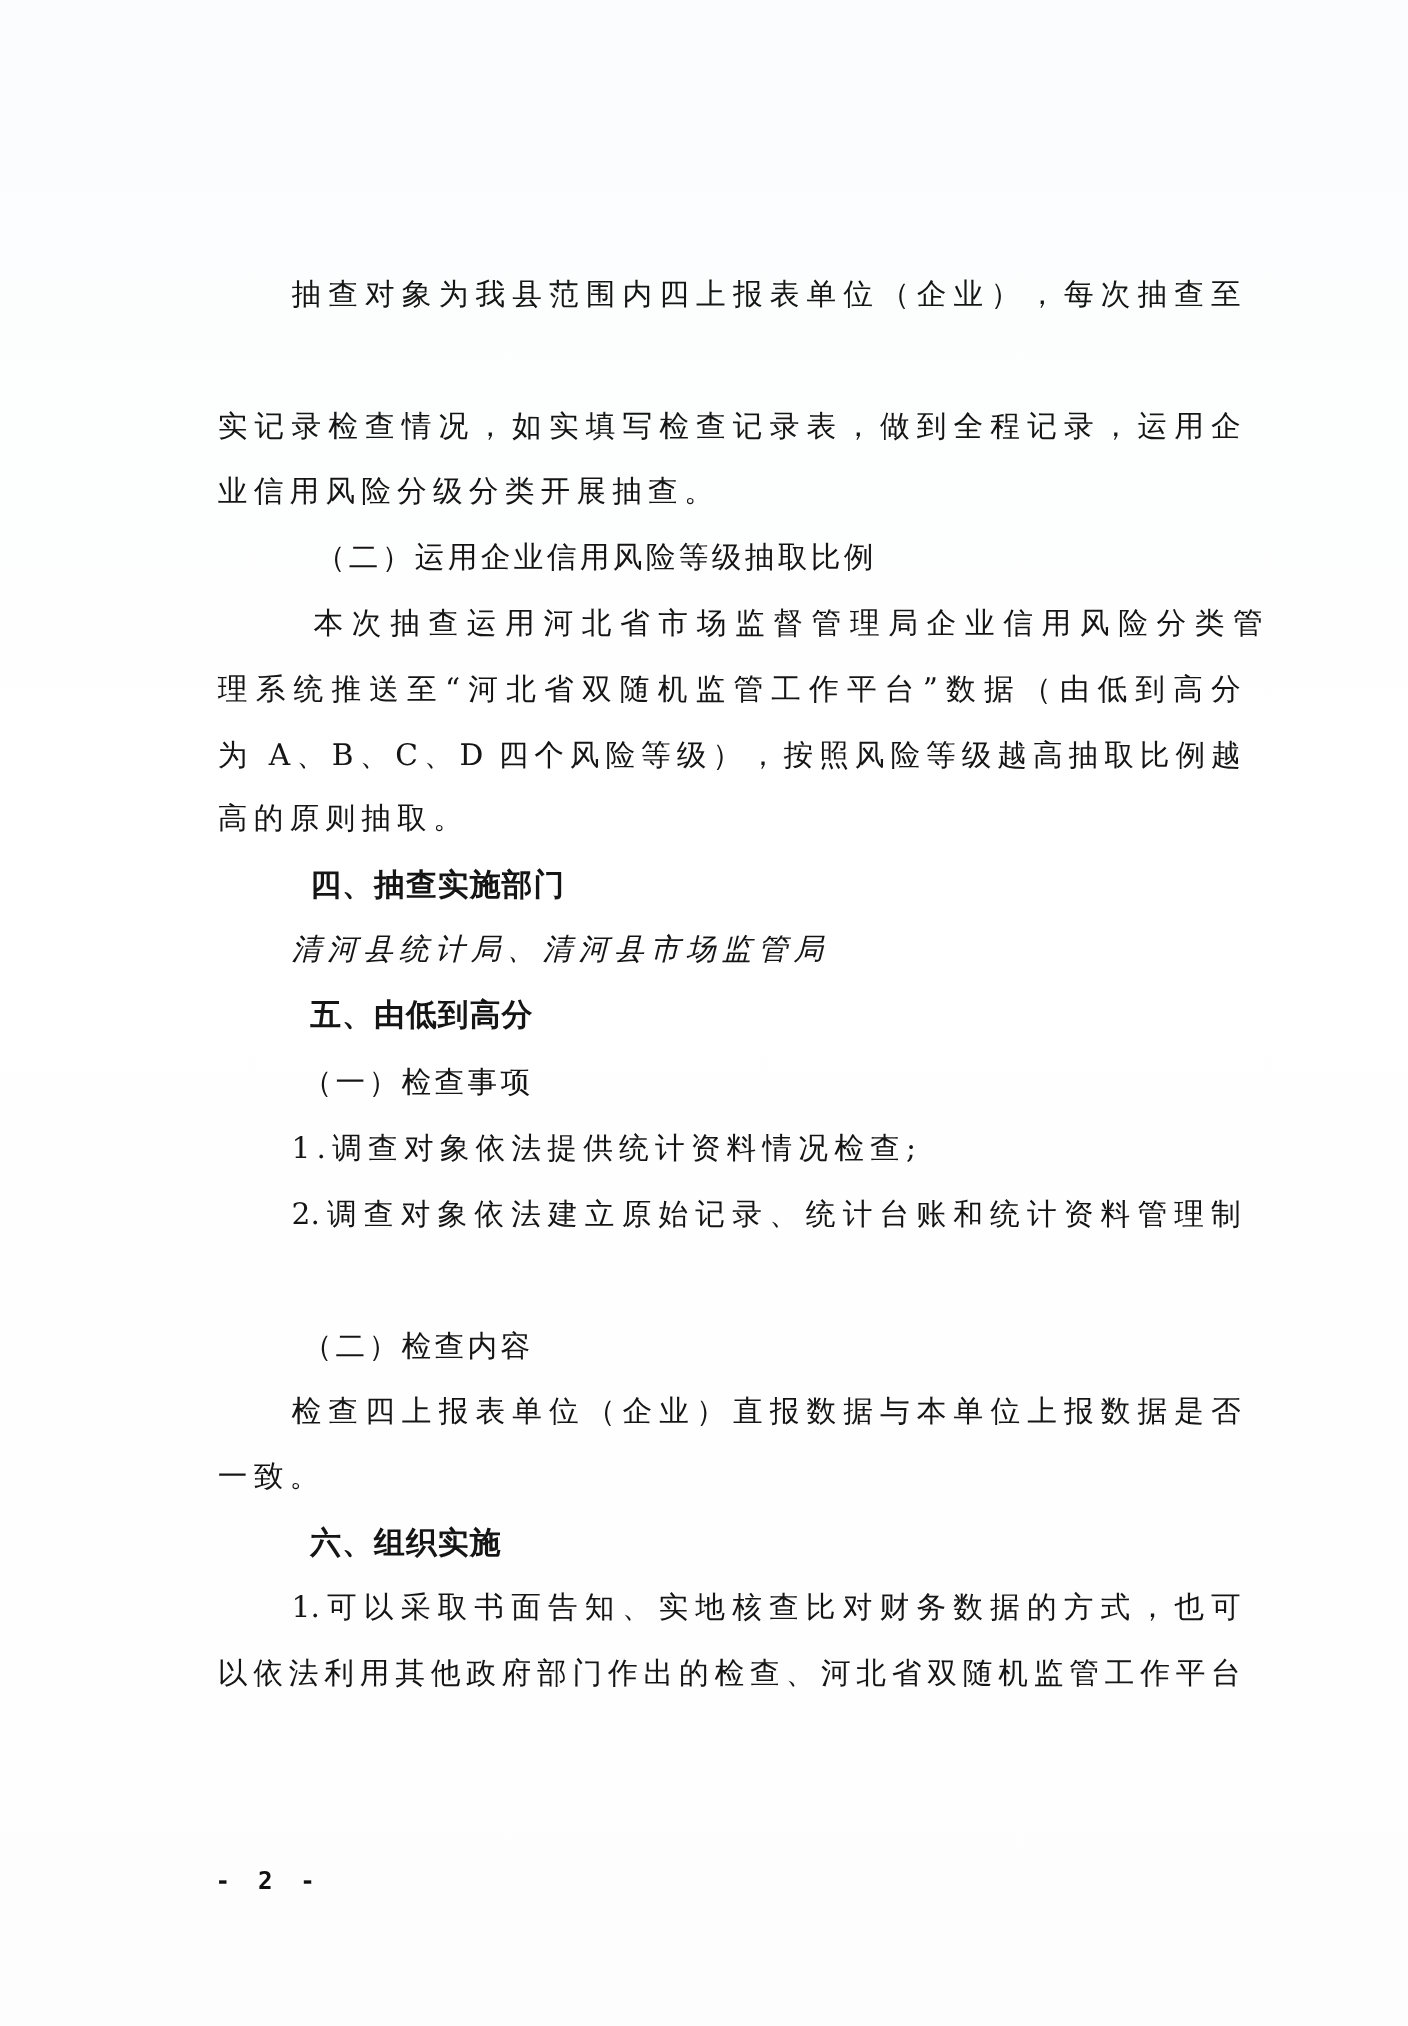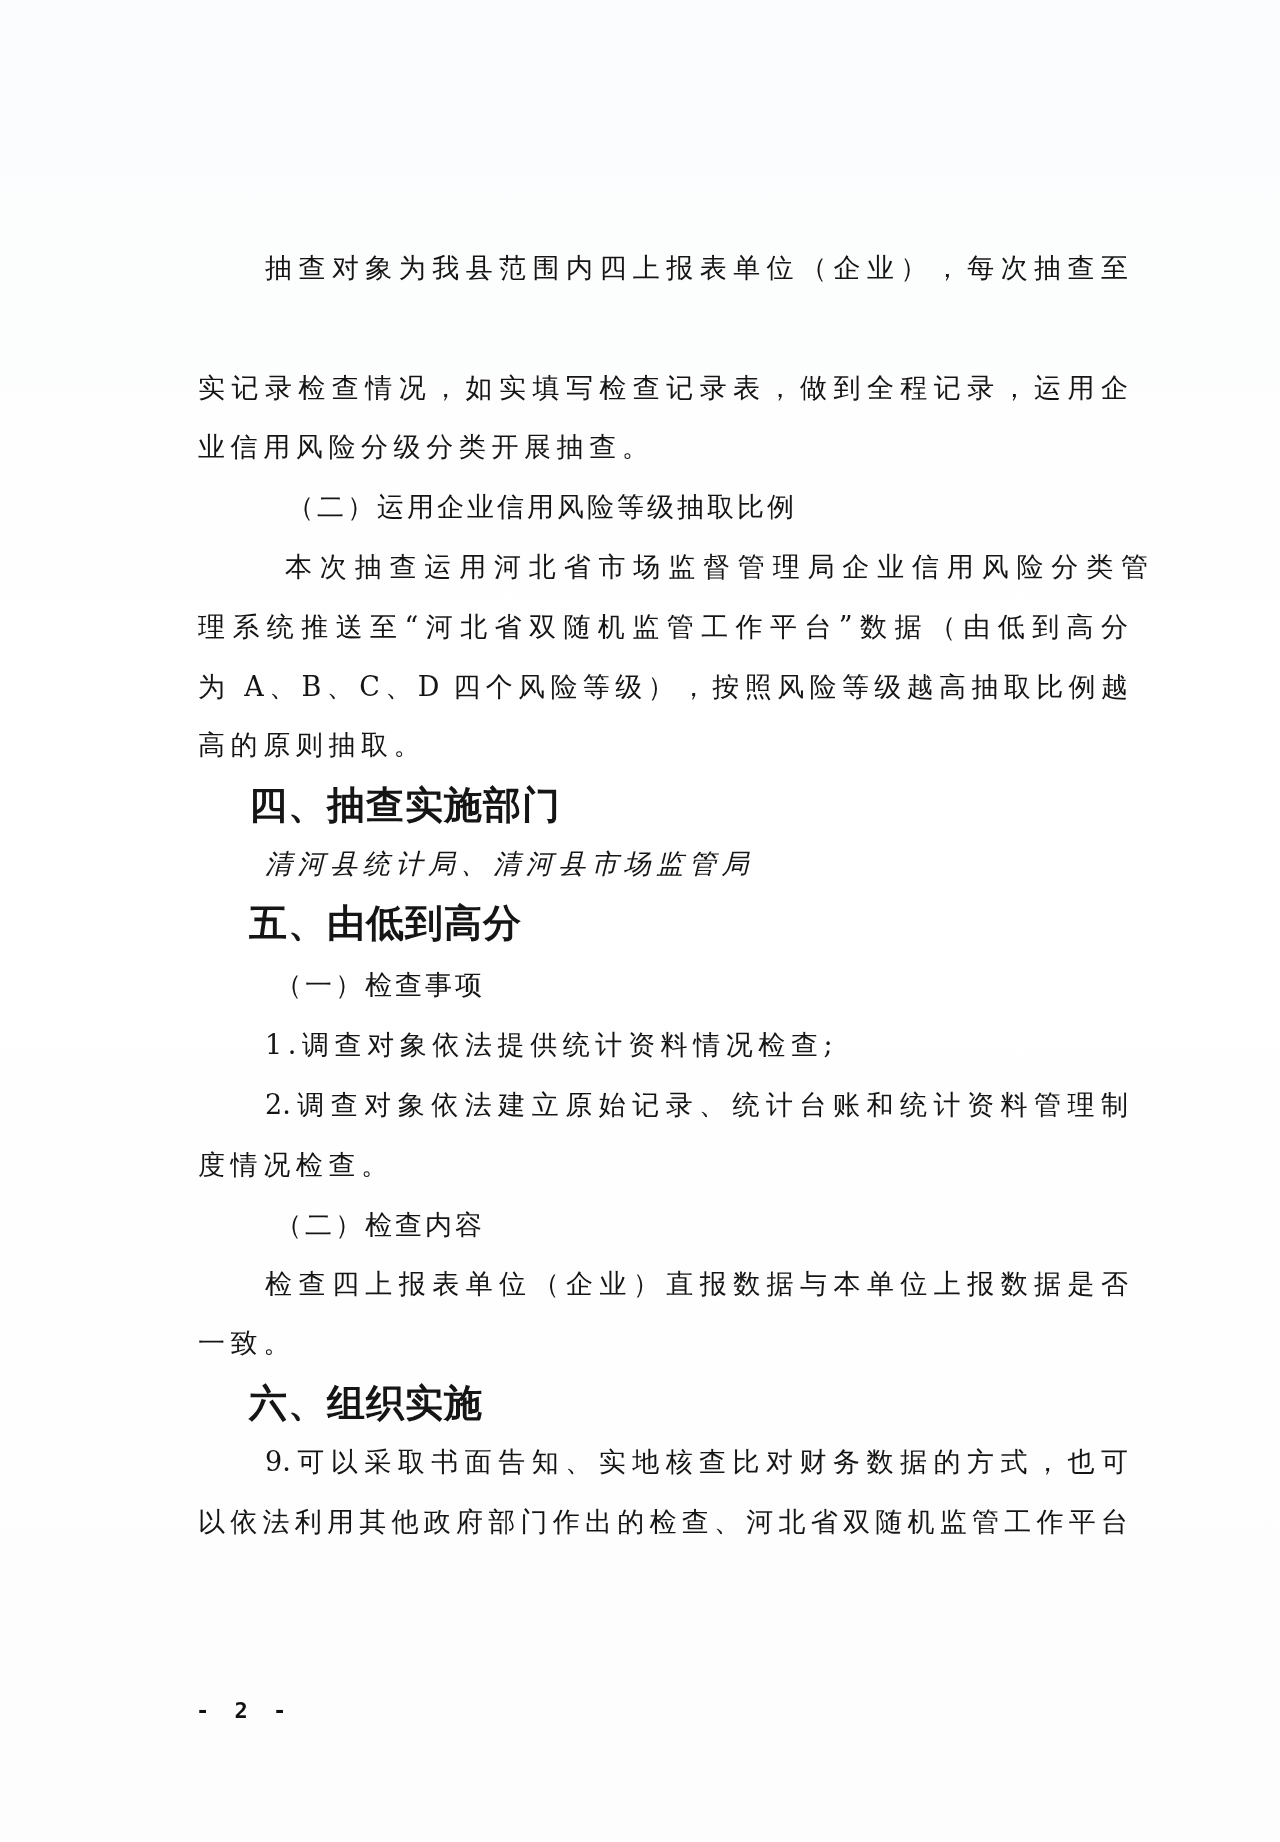--- a/index.html
+++ b/index.html
@@ -28,22 +28,22 @@
     font-family: "DejaVu Serif", "Liberation Serif", serif;
     font-weight: normal;
     color: #151515;
   }
   .indent { left: 265px; }
   .sub { left: 275px; letter-spacing: 3px; }
   .heading {
     font-family: "DejaVu Sans", "Liberation Sans", sans-serif;
     font-weight: bold;
     letter-spacing: 1px;
-    font-size: 38px;
-    left: 249px;
+    font-size: 28px;
+    left: 282px;
   }
   .justify { text-align: justify; text-align-last: justify; letter-spacing: 0; }
   .page-number {
     position: absolute;
     left: 196px; top: 1698px;
     font-family: "DejaVu Sans Mono", "Liberation Mono", monospace;
     font-weight: bold;
     font-size: 22px;
     letter-spacing: 6px;
     color: #111;
@@ -66,26 +66,25 @@
   <div class="line" style="top:721px;">高的原则抽取。</div>
 
   <div class="line heading" style="top:781px;">四、抽查实施部门</div>
   <div class="line indent" style="top:840px;font-style:italic;">清河县统计局、清河县市场监管局</div>
 
   <div class="line heading" style="top:899px;">五、由低到高分</div>
   <div class="line sub" style="top:961px;">（一）检查事项</div>
 
   <div class="line indent" style="top:1021px;">1.调查对象依法提供统计资料情况检查;</div>
   <div class="line indent justify" style="top:1081px; width:863px;">2.调查对象依法建立原始记录、统计台账和统计资料管理制</div>
-  <div class="line" style="top:1141px;">度情况检查。</div>
 
   <div class="line sub" style="top:1201px;">（二）检查内容</div>
 
   <div class="line indent justify" style="top:1260px; width:863px;">检查四上报表单位（企业）直报数据与本单位上报数据是否</div>
   <div class="line" style="top:1319px;">一致。</div>
 
   <div class="line heading" style="top:1379px;">六、组织实施</div>
 
-  <div class="line indent justify" style="top:1438px; width:863px;">9.可以采取书面告知、实地核查比对财务数据的方式，也可</div>
+  <div class="line indent justify" style="top:1438px; width:863px;">1.可以采取书面告知、实地核查比对财务数据的方式，也可</div>
   <div class="line justify" style="top:1498px;">以依法利用其他政府部门作出的检查、河北省双随机监管工作平台</div>
 
   <div class="page-number">- 2 -</div>
 </div>
 
 </body></html>

